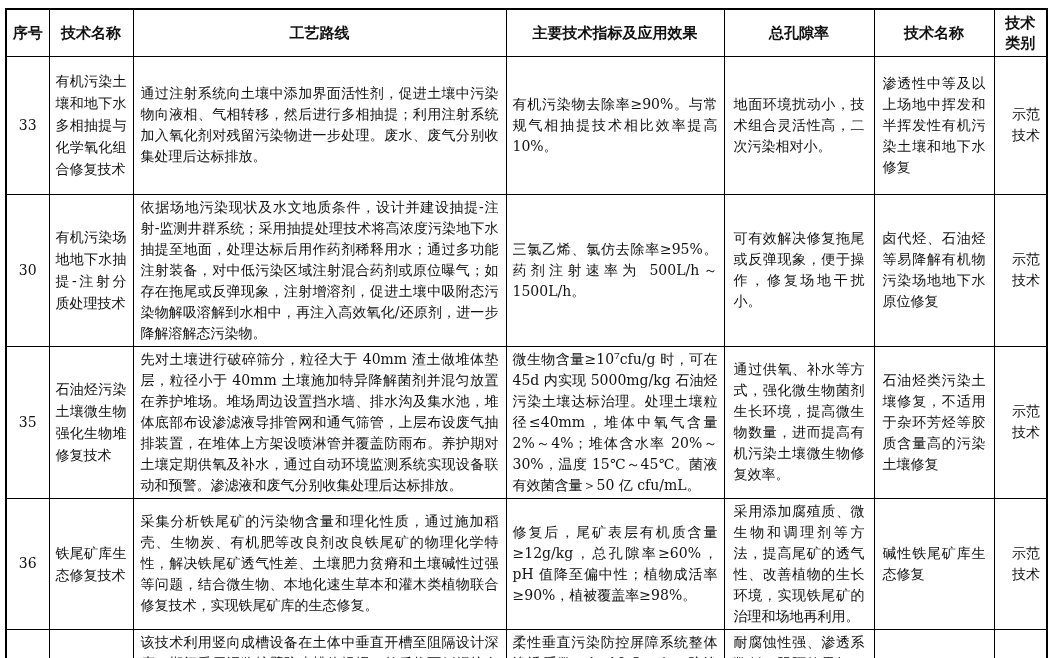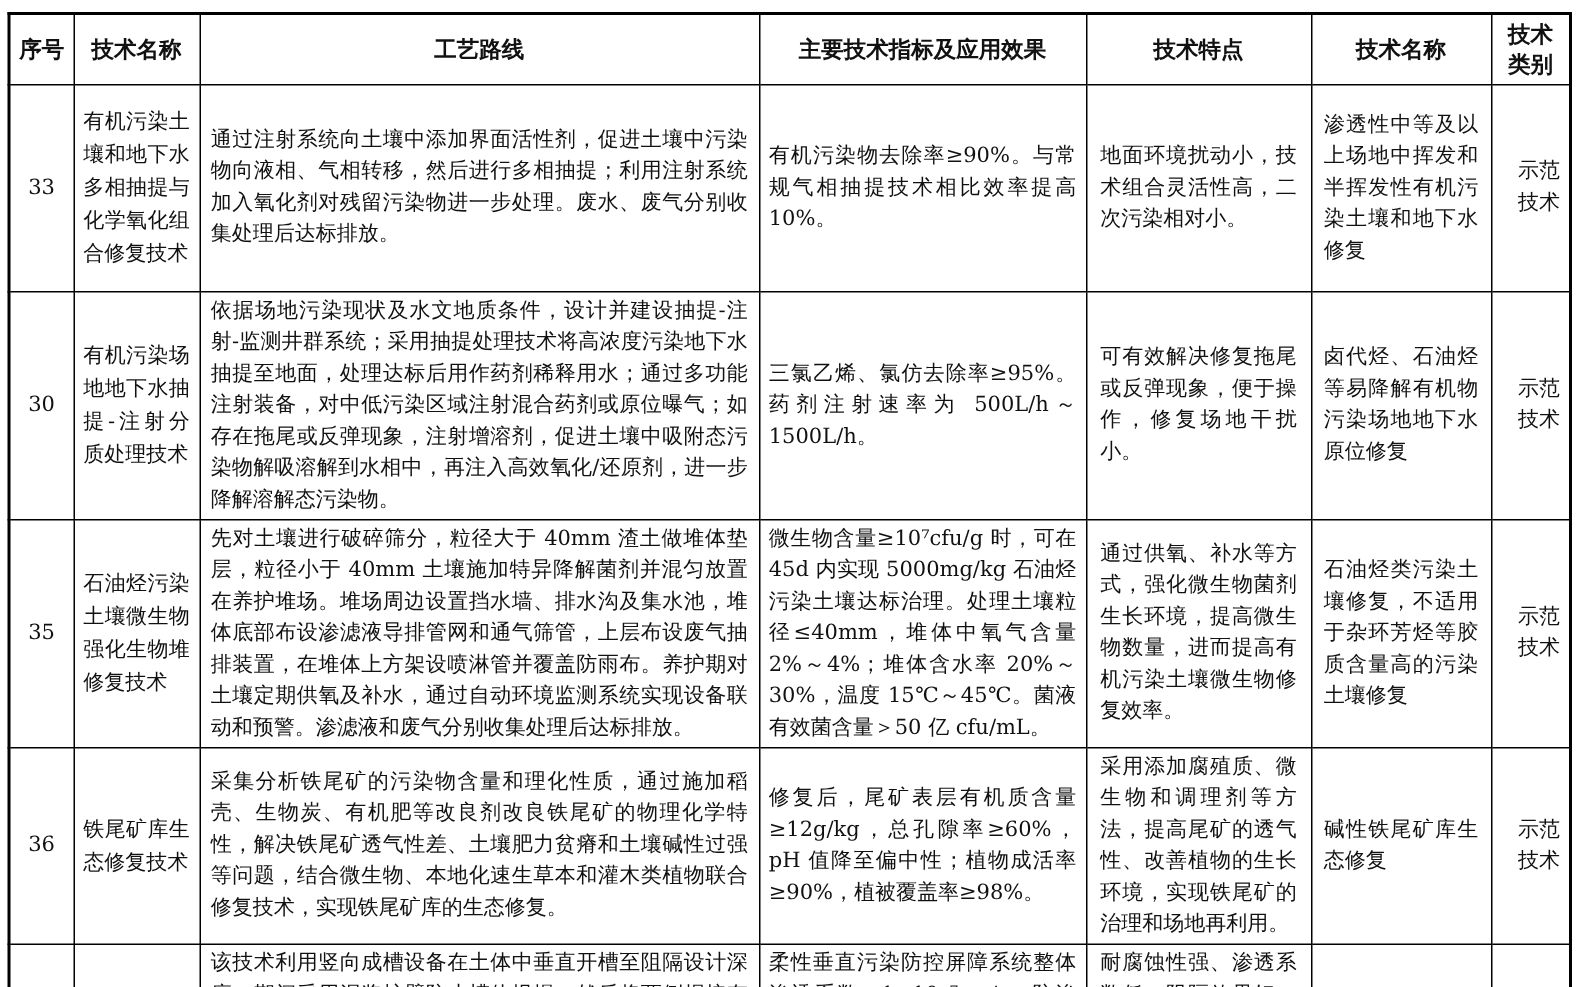--- a/index.html
+++ b/index.html
@@ -82,21 +82,21 @@
     <col style="width:150px">
     <col style="width:120px">
     <col style="width:53px">
   </colgroup>
   <thead>
     <tr>
       <th>序号</th>
       <th>技术名称</th>
       <th>工艺路线</th>
       <th>主要技术指标及应用效果</th>
-      <th>技术特点</th>
+      <th>总孔隙率</th>
       <th>技术名称</th>
       <th>技术类别</th>
     </tr>
   </thead>
   <tbody>
     <tr class="row-33">
       <td class="cell-no">33</td>
       <td class="cell-name">有机污染土壤和地下水多相抽提与化学氧化组合修复技术</td>
       <td class="cell-process">通过注射系统向土壤中添加界面活性剂，促进土壤中污染物向液相、气相转移，然后进行多相抽提；利用注射系统加入氧化剂对残留污染物进一步处理。废水、废气分别收集处理后达标排放。</td>
       <td class="cell-indicators">有机污染物去除率≥90%。与常规气相抽提技术相比效率提高 10%。</td>

